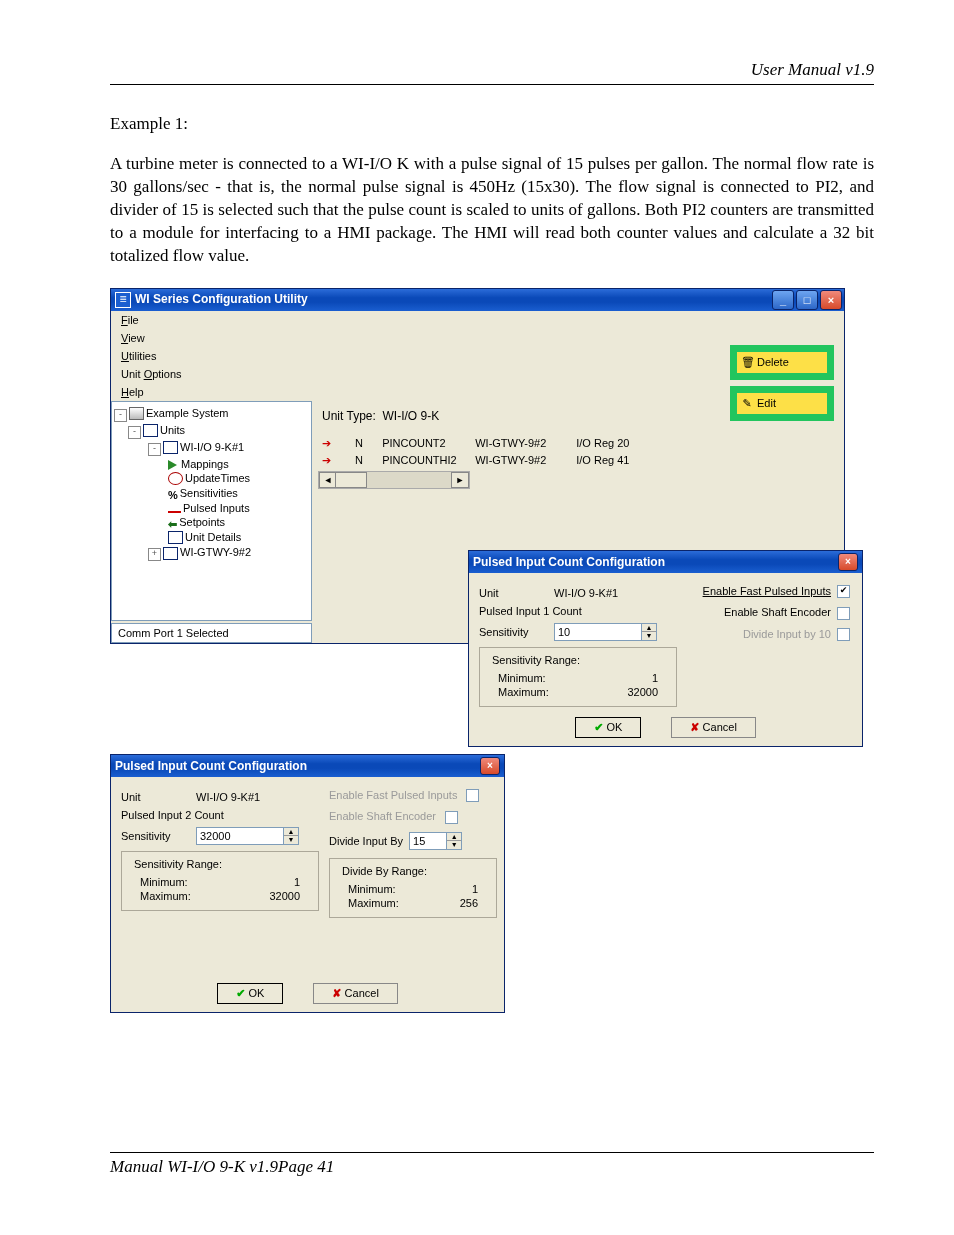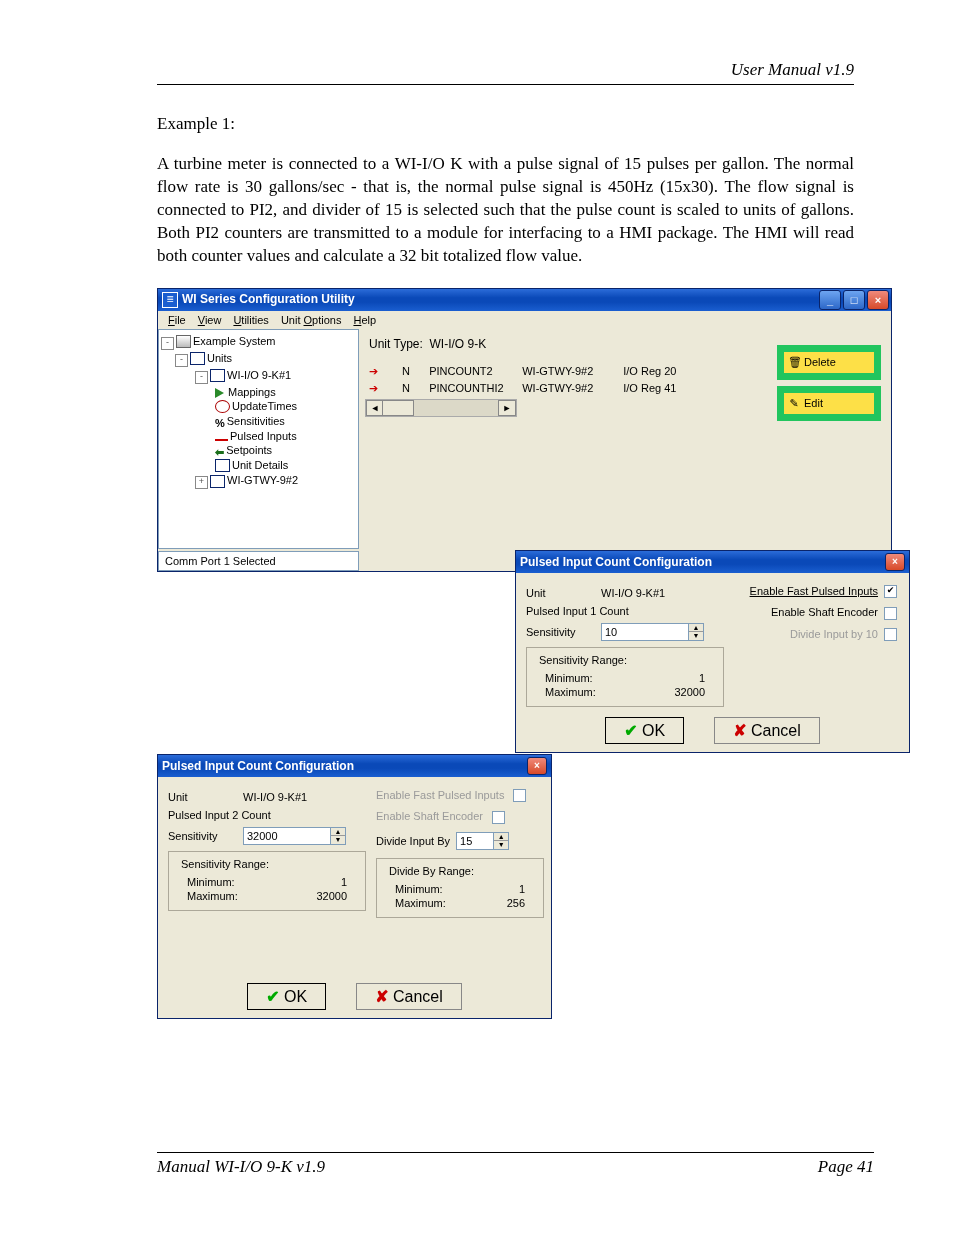--- a/index.html
+++ b/index.html
@@ -6,42 +6,41 @@
     font-family: "Times New Roman", serif;
     font-size: 16px;
     background: #fff;
     color: #000;
     margin: 0;
     width: 954px;
     height: 1235px;
     position: relative;
   }
   .page {
-    padding: 60px 100px 30px 110px;
+    padding: 60px 80px 30px 110px;
     box-sizing: border-box;
     height: 100%;
     position: relative;
-    margin-left: 47px;
   }
   .header-right { text-align: right; font-style: italic; font-size: 17px; margin-bottom: 4px;}
   hr.top { border: none; border-top: 1.5px solid #000; margin:0 0 28px 0;}
   .body-text { text-align: justify; line-height: 1.35; font-size: 17px; margin-bottom: 10px;}
   .footer { position: absolute; bottom: 58px; left:110px; right:80px;}
   .footer hr { border:none; border-top:1.5px solid #000; margin-bottom:4px;}
-  .footer-row { display:flex; justify-content:space-between; font-style:italic; font-size:17px;}
+  .footer-row { display:flex; font-style:italic; font-size:17px;}
   
   .shot { position:relative; width:748px; height:700px; margin-top:20px; font-family: Tahoma, sans-serif; font-size:11px; color:#000;}
   
   .app { position:absolute; left:0; top:0; width:733px; background:#ece9d8; border:1px solid #0a246a;}
   .titlebar { background: linear-gradient(to bottom, #2b6cd9, #0a49b8 40%, #0a49b8 60%, #1a5ed0);
      color:#fff; height:22px; display:flex; align-items:center; justify-content:space-between; padding:0 2px 0 4px; font-weight:bold; font-size:12px;}
   .winbtns { display:flex; gap:2px;}
   .winbtn { width:20px; height:18px; background:linear-gradient(#6da5f1,#2c67c8); border:1px solid #0a246a; border-radius:3px; display:flex; align-items:center; justify-content:center; color:#fff; font-size:11px; font-weight:bold;}
   .closebtn { background:linear-gradient(#f08a7b,#d74a2a);}
-  .menubar { background:#ece9d8; display:flex; gap:4px; padding:2px 6px; font-size:11px;}
+  .menubar { background:#ece9d8; display:flex; gap:4px; padding:2px 6px; font-size:11px;flex-direction:column;}
   .menuitem { padding:1px 4px;}
   .menuitem u{text-decoration:underline;}
   .client { display:flex; background:#ece9d8;}
   .tree { width:195px; border:1px solid #7f9db9; background:#fff; padding:4px 2px; font-size:11px;}
   .tree-row{ white-space:nowrap; padding:1px 0;}
   .indent1{padding-left:14px;} .indent2{padding-left:34px;} .indent3{padding-left:54px;}
   .expander{display:inline-block;width:11px;height:11px;border:1px solid #888;font-size:9px;line-height:9px;text-align:center;margin-right:2px;color:#555;}
   .ticon{display:inline-block;width:13px;height:11px;margin-right:2px;vertical-align:middle;}
   .ic-sys{background:linear-gradient(#fff,#bbb);border:1px solid #666;}
   .ic-unit{border:1px solid #0a246a;background:#fff;}
@@ -81,21 +80,21 @@
   .spinbox{display:inline-flex;align-items:stretch;}
   .spinbox input{width:80px;height:16px;border:1px solid #7f9db9;font-size:11px;padding:0 3px;}
   .spinbox input.sm{width:30px;}
   .spinbtns{width:14px;border:1px solid #7f9db9;border-left:none;display:flex;flex-direction:column;}
   .spinbtns div{flex:1;font-size:7px;text-align:center;background:#ece9d8;border-bottom:1px solid #999;line-height:7px;}
   .spinbtns div:last-child{border-bottom:none;}
   .grp{border:1px solid #aca899;padding:6px 8px;margin-top:4px;width:180px;}
   .grp-title{margin:-12px 0 4px 2px;background:#ece9d8;display:inline-block;padding:0 2px;}
   .minmax{display:flex;justify-content:space-between;margin:2px 10px 2px 10px;}
   .btnrow{display:flex;gap:30px;justify-content:center;margin-top:10px;}
-  .dbtn{border:1px solid #888;background:#ece9d8;padding:3px 18px;font-size:16px;text-align:center;}
+  .dbtn{border:1px solid #888;background:#ece9d8;padding:3px 18px;font-size:11px;text-align:center;}
   .dbtn.def{border:1px solid #000;}
   .dbtn .ok{color:#0a0;font-weight:bold;}
   .dbtn .x{color:#c00;font-weight:bold;}
   .rcol{position:absolute;right:12px;top:26px;font-size:11px;}
   .rcol .cbrow{margin:8px 0;text-align:right;white-space:nowrap;}
   .chk{display:inline-block;width:11px;height:11px;border:1px solid #7f9db9;background:#fff;vertical-align:middle;margin-left:6px;}
   .chk.checked::after{content:"✔";font-size:9px;line-height:9px;display:block;text-align:center;}
   .disabled{color:#9a9a9a;}
   .col-right-dlg{position:absolute;left:218px;top:26px;font-size:11px;}
   .col-right-dlg .cbrow{margin:8px 0;white-space:nowrap;}

